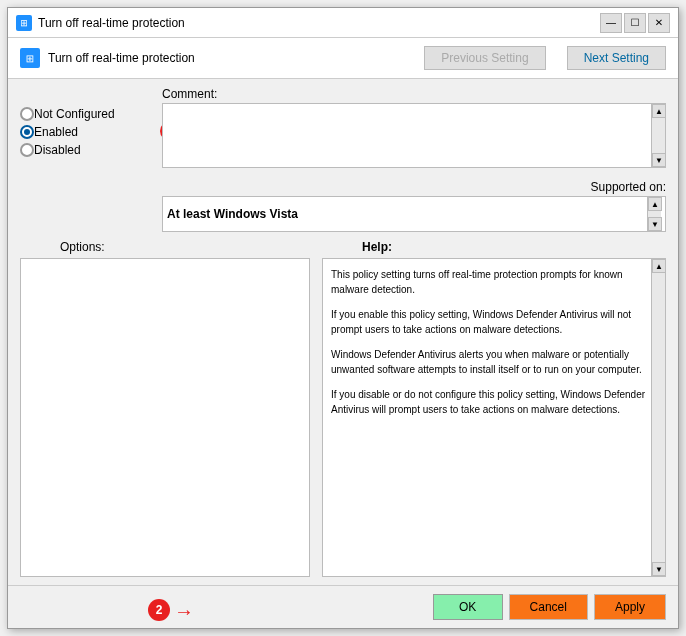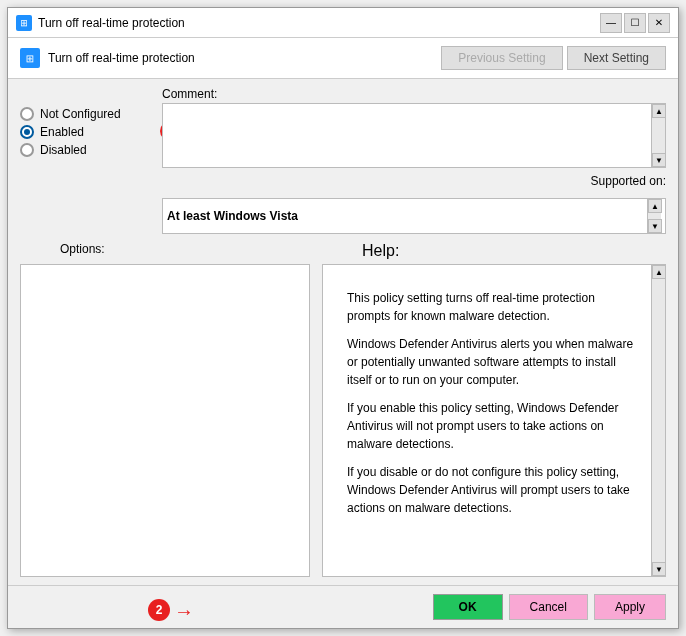--- a/index.html
+++ b/index.html
@@ -93,30 +93,30 @@
       justify-content: center;
       color: white;
       font-size: 10px;
     }
     .header-title {
       font-size: 12px;
       color: #000;
     }
     .nav-buttons {
       display: flex;
-      gap: 4px;
+      gap: 21px;
       margin-left: 8px;
     }
     .nav-btn {
       padding: 4px 16px;
       background: #e0e0e0;
       border: 1px solid #bbb;
       font-size: 12px;
       cursor: pointer;
-      color: #404040;
+      color: #0369a1;
     }
     .nav-btn:disabled { color: #aaa; cursor: default; }
 
     .content {
       flex: 1;
       display: flex;
       flex-direction: column;
       padding: 8px 12px;
       overflow: hidden;
     }
@@ -131,21 +131,20 @@
     .radio-group {
       width: 130px;
       display: flex;
       flex-direction: column;
       gap: 4px;
       padding-top: 20px;
     }
     .radio-item {
       display: flex;
       align-items: center;
-      gap: 6px;
       cursor: pointer;
     }
     .radio-circle {
       width: 14px;
       height: 14px;
       border-radius: 50%;
       border: 2px solid #999;
       background: white;
       display: flex;
       align-items: center;
@@ -163,21 +162,21 @@
       background: #005a9e;
     }
     .radio-label {
       font-size: 12px;
     }
 
     .right-section {
       flex: 1;
       display: flex;
       flex-direction: column;
-      gap: 6px;
+      gap: 12px;
     }
     .comment-section {
       display: flex;
       flex-direction: column;
     }
     .comment-label {
       font-size: 12px;
       margin-bottom: 2px;
     }
     .scrollable-box {
@@ -232,22 +231,22 @@
       flex-shrink: 0;
     }
     .options-label {
       width: 290px;
       font-size: 12px;
       font-weight: normal;
       margin-left: 40px;
     }
     .help-label {
       flex: 1;
-      font-size: 16px;
-      font-weight: normal;
+      font-size: 12px;
+      font-weight: bold;
     }
 
     .bottom-section {
       flex: 1;
       display: flex;
       gap: 12px;
       overflow: hidden;
     }
 
     .options-panel {
@@ -260,22 +259,22 @@
     .help-panel {
       flex: 1;
       border: 1px solid #bbb;
       background: white;
       overflow: hidden;
       position: relative;
       display: flex;
     }
     .help-text {
       flex: 1;
-      padding: 24px;
-      font-size: 12px;
+      padding: 8px;
+      font-size: 10px;
       line-height: 1.5;
       overflow: hidden;
     }
     .help-text p {
       margin-bottom: 10px;
     }
     .help-text p:last-child {
       margin-bottom: 0;
     }
 
@@ -286,30 +285,29 @@
       padding: 8px 12px;
       gap: 6px;
       flex-shrink: 0;
       background: #f0f0f0;
       border-top: 1px solid #ccc;
       position: relative;
     }
     .footer-btn {
       padding: 5px 20px;
       border: 1px solid #bbb;
-      background: #f9a8d4;
+      background: #f97316;
       font-size: 12px;
       cursor: pointer;
       min-width: 70px;
       text-align: center;
     }
     .footer-btn.primary {
-      background: #22c55e;
+      background: #86efac;
       border-color: #999;
-      font-weight: bold;
     }
 
     .enabled-annotation {
       position: relative;
       text-align: center;
     }
     .enabled-badge {
       position: absolute;
       right: -30px;
       top: -4px;
@@ -408,21 +406,21 @@
           <div class="scrollable-box">
             <textarea style=""></textarea>
             <div class="scrollbar-v">
               <div class="scrollbar-arrow">▲</div>
               <div class="scrollbar-arrow">▼</div>
             </div>
           </div>
         </div>
 
         <div class="supported-section">
-          <div style="display:flex; align-items:flex-start; gap:4px; justify-content:flex-end; margin-bottom:10px;">
+          <div style="display:flex; align-items:flex-start; gap:4px; justify-content:flex-end; margin-bottom:2px;">
             <span class="sup-label-text">Supported on:</span>
           </div>
           <div class="scrollable-box" style="height:36px; display:flex; align-items:center; padding: 0 4px;">
             <span style="flex:1; font-size:12px;font-weight:bold;">At least Windows Vista</span>
             <div class="scrollbar-v" style="position:relative; height:34px; width:14px; flex-shrink:0;">
               <div class="scrollbar-arrow">▲</div>
               <div class="scrollbar-arrow">▼</div>
             </div>
           </div>
         </div>
@@ -432,22 +430,22 @@
     <div class="middle-labels">
       <span class="options-label">Options:</span>
       <span class="help-label">Help:</span>
     </div>
 
     <div class="bottom-section">
       <div class="options-panel"></div>
       <div class="help-panel">
         <div class="help-text">
           <p>This policy setting turns off real-time protection prompts for known malware detection.</p>
+          <p>If you enable this policy setting, Windows Defender Antivirus will not prompt users to take actions on malware detections.</p>
           <p>Windows Defender Antivirus alerts you when malware or potentially unwanted software attempts to install itself or to run on your computer.</p>
-          <p>If you enable this policy setting, Windows Defender Antivirus will not prompt users to take actions on malware detections.</p>
           <p>If you disable or do not configure this policy setting, Windows Defender Antivirus will prompt users to take actions on malware detections.</p>
         </div>
         <div class="scrollbar-v">
           <div class="scrollbar-arrow">▲</div>
           <div class="scrollbar-arrow">▼</div>
         </div>
       </div>
     </div>
   </div>
 

